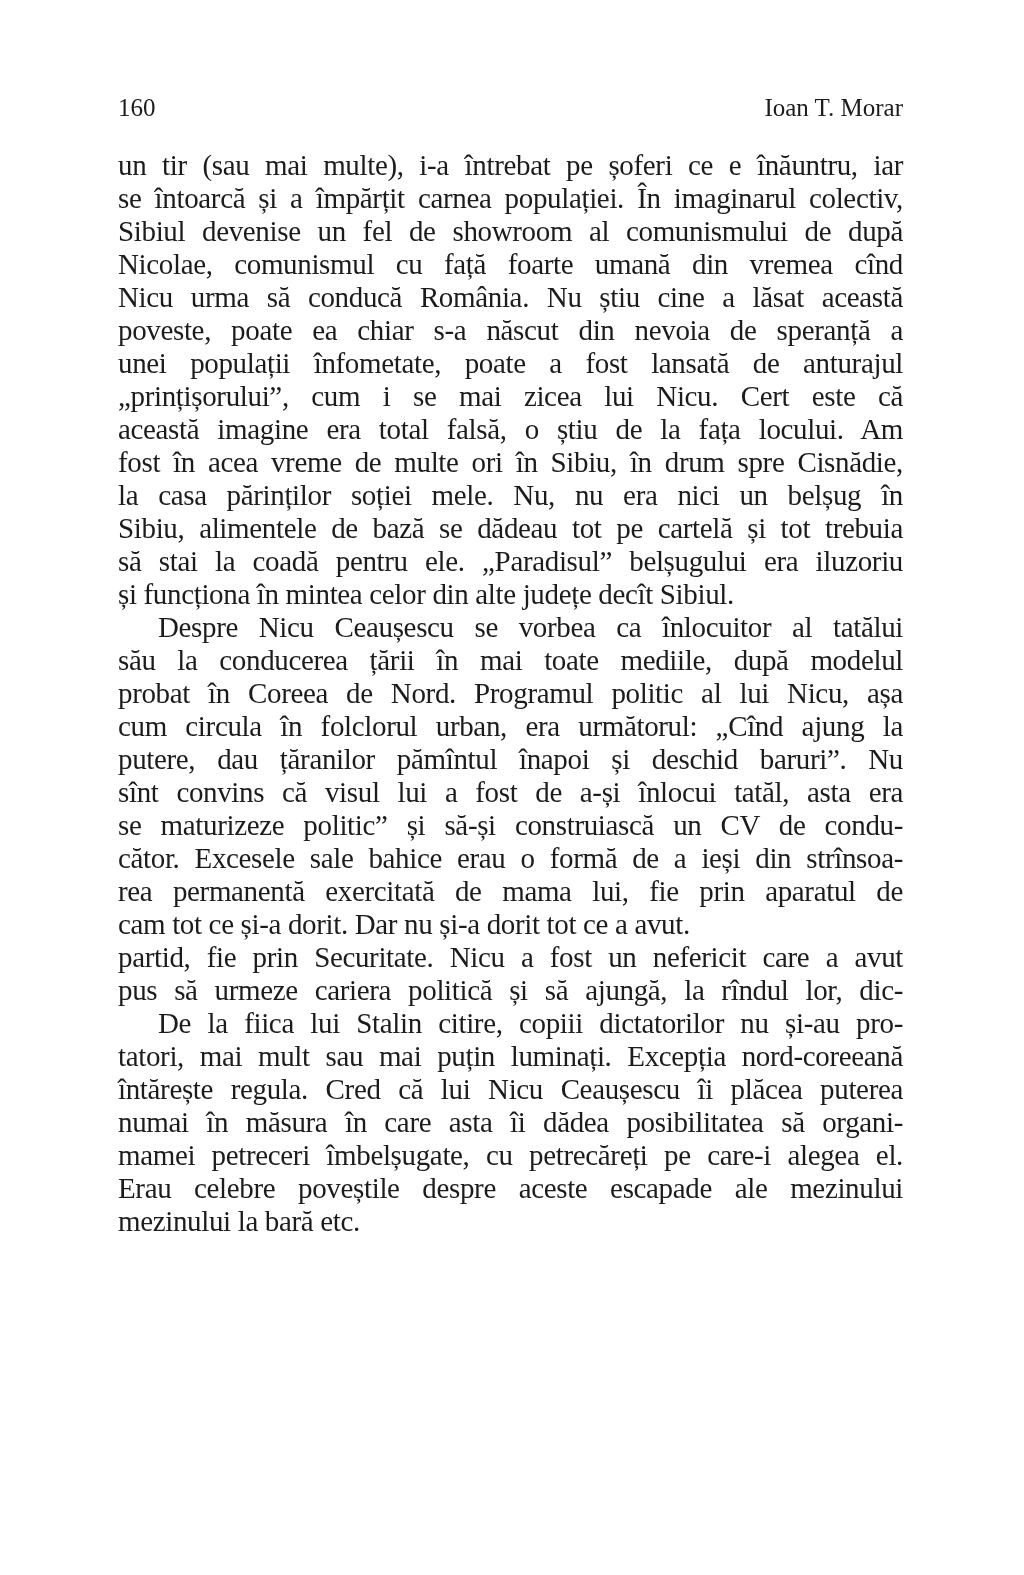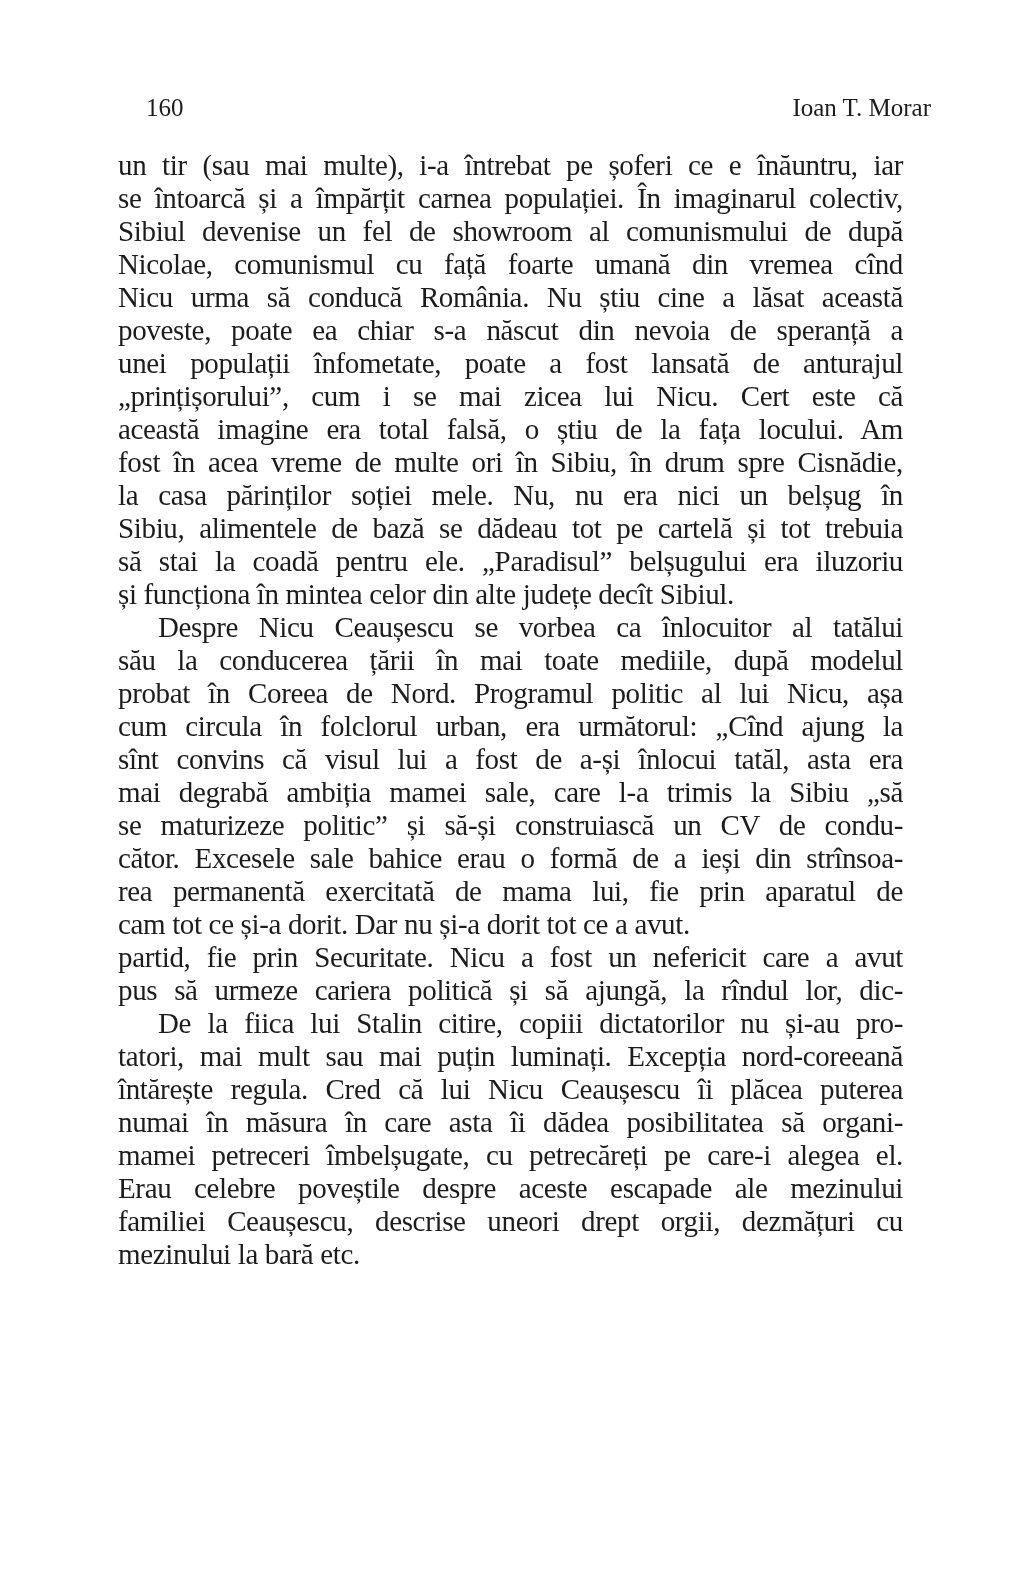--- a/index.html
+++ b/index.html
@@ -22,21 +22,20 @@
     width: 785px;
   }
   .running-head {
     position: absolute;
     top: 93px;
     left: 0;
     width: 785px;
     height: 30px;
     font-size: 25px;
     line-height: 30px;
-    margin-left: 28px;
   }
   .folio {
     position: absolute;
     left: 0;
     top: 0;
   }
   .author {
     position: absolute;
     right: 0;
     top: 0;
@@ -92,33 +91,32 @@
         <span class="line">la casa părinților soției mele. Nu, nu era nici un belșug în</span>
         <span class="line">Sibiu, alimentele de bază se dădeau tot pe cartelă și tot trebuia</span>
         <span class="line">să stai la coadă pentru ele. „Paradisul” belșugului era iluzoriu</span>
         <span class="line last">și funcționa în mintea celor din alte județe decît Sibiul.</span>
       </div>
       <div class="paragraph">
         <span class="line indent">Despre Nicu Ceaușescu se vorbea ca înlocuitor al tatălui</span>
         <span class="line">său la conducerea țării în mai toate mediile, după modelul</span>
         <span class="line">probat în Coreea de Nord. Programul politic al lui Nicu, așa</span>
         <span class="line">cum circula în folclorul urban, era următorul: „Cînd ajung la</span>
+        <span class="line">putere, dau țăranilor pămîntul înapoi și deschid baruri”. Nu</span>
         <span class="line">sînt convins că visul lui a fost de a-și înlocui tatăl, asta era</span>
-        <span class="line">mai degrabă ambiția mamei sale, care l-a trimis la Sibiu „să</span>
         <span class="line">se maturizeze politic” și să-și construiască un CV de condu-</span>
         <span class="line">cător. Excesele sale bahice erau o formă de a ieși din strînsoa-</span>
         <span class="line">rea permanentă exercitată de mama lui, fie prin aparatul de</span>
         <span class="line last">cam tot ce și-a dorit. Dar nu și-a dorit tot ce a avut.</span>
         <span class="line">partid, fie prin Securitate. Nicu a fost un nefericit care a avut</span>
       </div>
       <div class="paragraph">
         <span class="line">pus să urmeze cariera politică și să ajungă, la rîndul lor, dic-</span>
         <span class="line indent">De la fiica lui Stalin citire, copiii dictatorilor nu și-au pro-</span>
         <span class="line">tatori, mai mult sau mai puțin luminați. Excepția nord-coreeană</span>
         <span class="line">întărește regula. Cred că lui Nicu Ceaușescu îi plăcea puterea</span>
         <span class="line">numai în măsura în care asta îi dădea posibilitatea să organi-</span>
         <span class="line">mamei petreceri îmbelșugate, cu petrecăreți pe care-i alegea el.</span>
         <span class="line">Erau celebre poveștile despre aceste escapade ale mezinului</span>
-        <span class="line">familiei Ceaușescu, descrise uneori drept orgii, dezmățuri cu</span>
         <span class="line last">mezinului la bară etc.</span>
       </div>
     </div>
 </div>
 
 </body></html>

